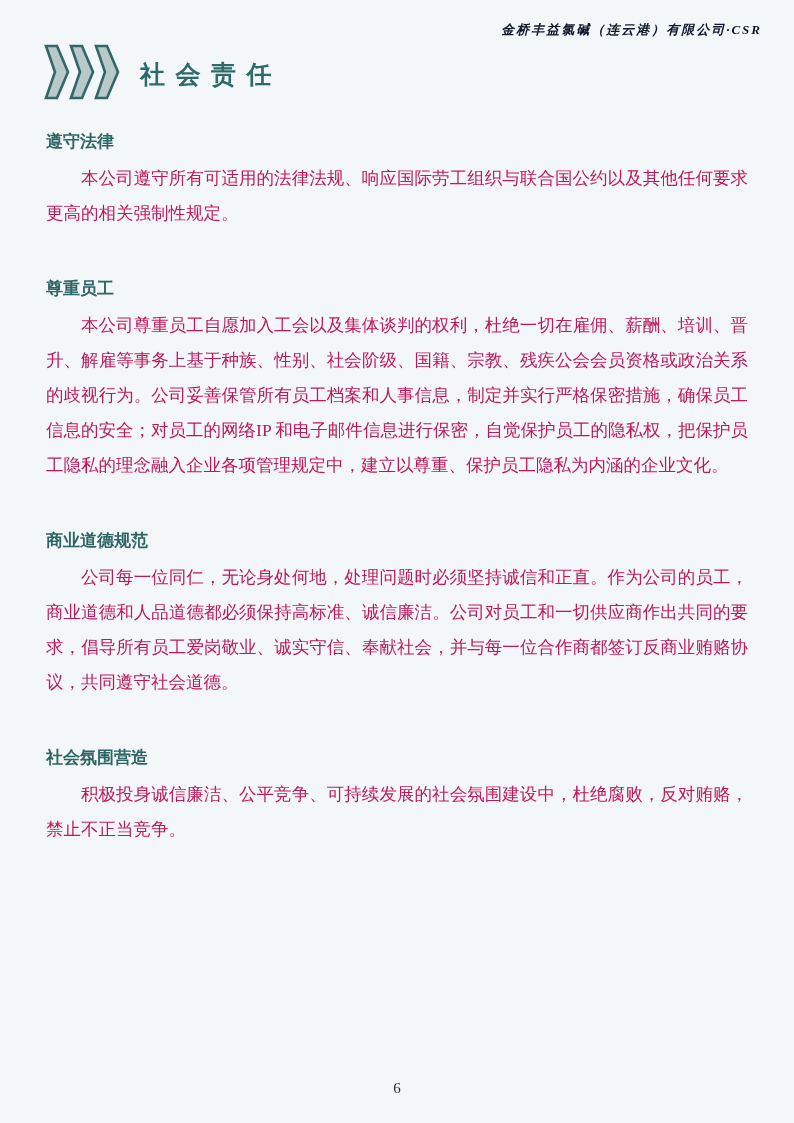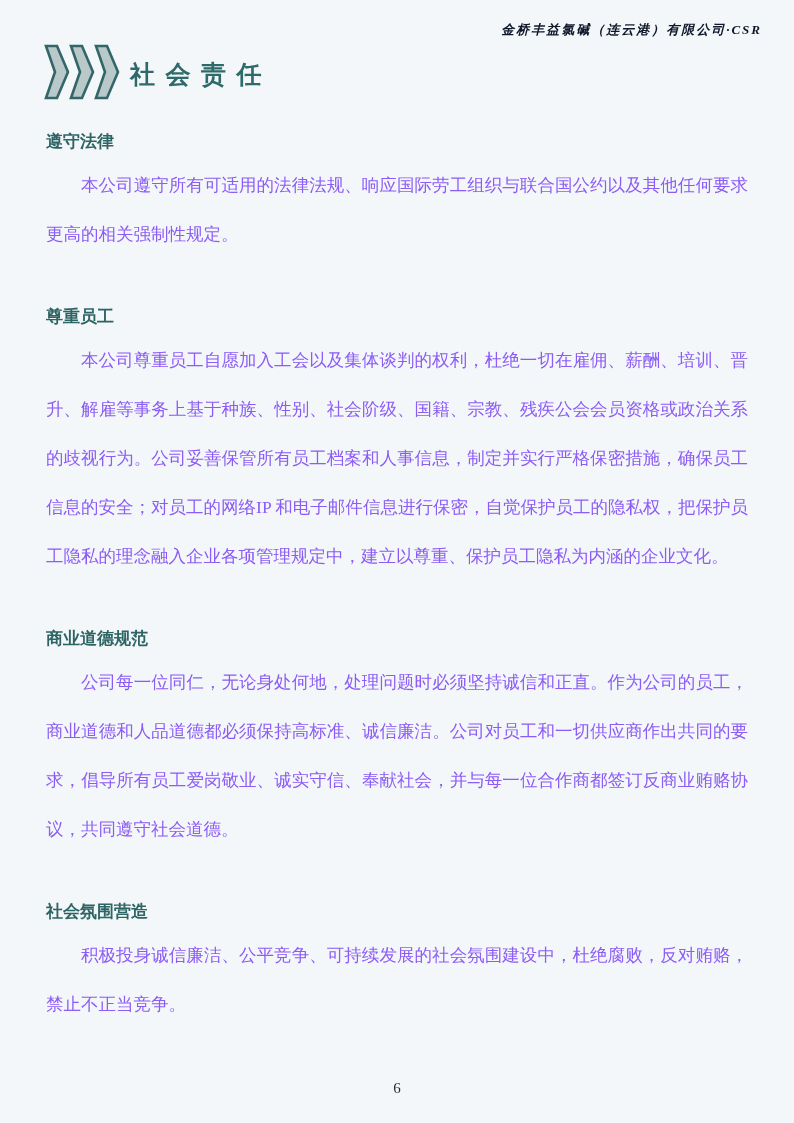--- a/index.html
+++ b/index.html
@@ -37,21 +37,21 @@
     color: #0f172a;
   }
 
   
   .title-row {
     position: absolute;
     top: 44px;
     left: 44px;
     display: flex;
     align-items: center;
-    gap: 10px;
+    gap: 20px;
   }
   .chevrons { display: block; }
   .page-title {
     font-family: "Liberation Sans", "DejaVu Sans", sans-serif;
     font-weight: bold;
     font-size: 25px;
     letter-spacing: 0.42em;
     color: #2e6a6a;
     padding-top: 4px;
   }
@@ -66,24 +66,24 @@
   .section { margin-bottom: 46px; }
   .section-heading {
     font-family: "Liberation Sans", "DejaVu Sans", sans-serif;
     font-weight: bold;
     font-size: 17px;
     color: #2d6565;
     margin-bottom: 6px;
   }
   .section-paragraph {
     font-size: 17.5px;
-    line-height: 49px;
+    line-height: 35px;
     text-align: justify;
     text-indent: 2em;
-    color: #8b5cf6;
+    color: #be185d;
     margin-top: 8px;
   }
 
   
   .page-footer {
     position: absolute;
     left: 0;
     right: 0;
     bottom: 26px;
     text-align: center;

